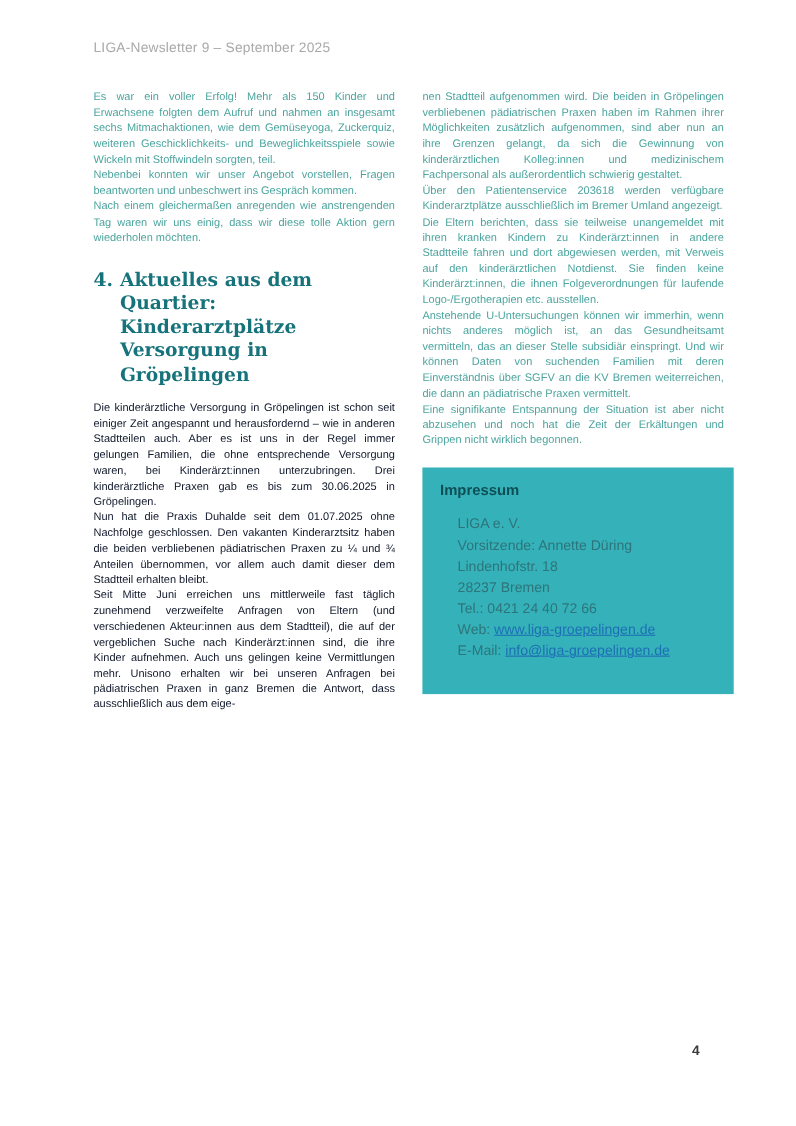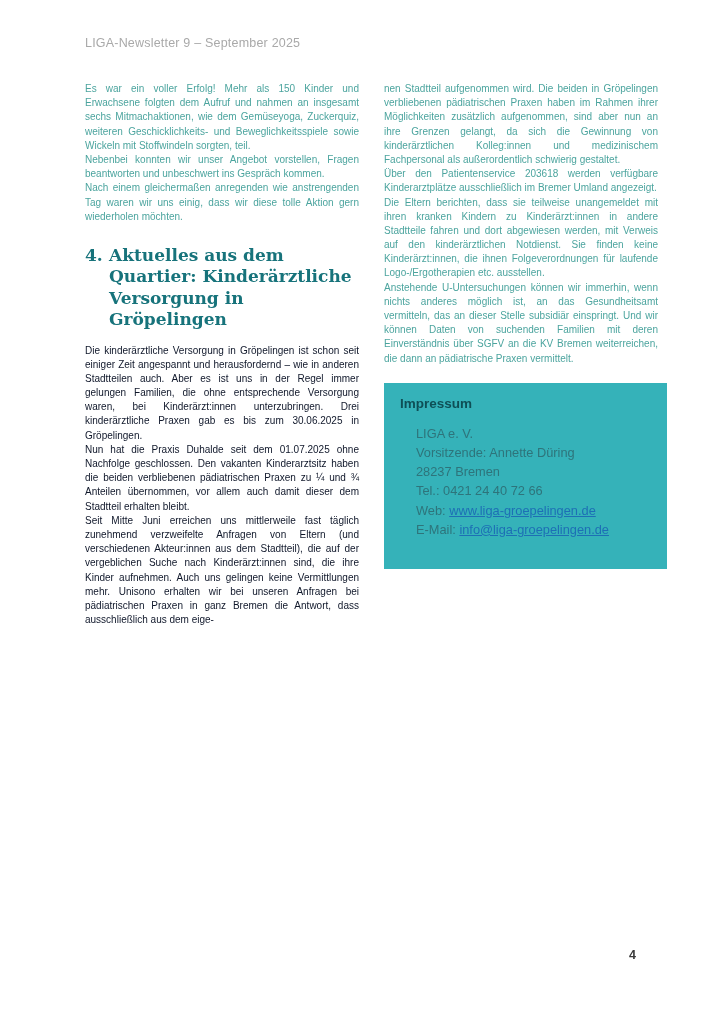--- a/index.html
+++ b/index.html
@@ -98,39 +98,41 @@
 
   <div class="columns">
 
     <div class="col">
       <p class="text-teal">Es war ein voller Erfolg! Mehr als 150 Kinder und Erwachsene folgten dem Aufruf und nahmen an insgesamt sechs Mitmachaktionen, wie dem Gemüseyoga, Zuckerquiz, weiteren Geschicklichkeits- und Beweglichkeitsspiele sowie Wickeln mit Stoffwindeln sorgten, teil.</p>
       <p class="text-teal">Nebenbei konnten wir unser Angebot vorstellen, Fragen beantworten und unbeschwert ins Gespräch kommen.</p>
       <p class="text-teal">Nach einem gleichermaßen anregenden wie anstrengenden Tag waren wir uns einig, dass wir diese tolle Aktion gern wiederholen möchten.</p>
 
       <div class="section-heading">
         <span class="num">4.</span>
-        <span>Aktuelles aus dem Quartier: Kinderärztliche Versorgung in Gröpelingen</span>
+        <span>Aktuelles aus dem Quartier: Kinderarztplätze Versorgung in Gröpelingen</span>
       </div>
 
       <p class="text-gray">Die kinderärztliche Versorgung in Gröpelingen ist schon seit einiger Zeit angespannt und herausfordernd – wie in anderen Stadtteilen auch. Aber es ist uns in der Regel immer gelungen Familien, die ohne entsprechende Versorgung waren, bei Kinderärzt:innen unterzubringen. Drei kinderärztliche Praxen gab es bis zum 30.06.2025 in Gröpelingen.</p>
       <p class="text-gray">Nun hat die Praxis Duhalde seit dem 01.07.2025 ohne Nachfolge geschlossen. Den vakanten Kinderarztsitz haben die beiden verbliebenen pädiatrischen Praxen zu ¼ und ¾ Anteilen übernommen, vor allem auch damit dieser dem Stadtteil erhalten bleibt.</p>
       <p class="text-gray">Seit Mitte Juni erreichen uns mittlerweile fast täglich zunehmend verzweifelte Anfragen von Eltern (und verschiedenen Akteur:innen aus dem Stadtteil), die auf der vergeblichen Suche nach Kinderärzt:innen sind, die ihre Kinder aufnehmen. Auch uns gelingen keine Vermittlungen mehr. Unisono erhalten wir bei unseren Anfragen bei pädiatrischen Praxen in ganz Bremen die Antwort, dass ausschließlich aus dem eige-</p>
     </div>
 
     <div class="col">
       <p class="text-teal">nen Stadtteil aufgenommen wird. Die beiden in Gröpelingen verbliebenen pädiatrischen Praxen haben im Rahmen ihrer Möglichkeiten zusätzlich aufgenommen, sind aber nun an ihre Grenzen gelangt, da sich die Gewinnung von kinderärztlichen Kolleg:innen und medizinischem Fachpersonal als außerordentlich schwierig gestaltet.</p>
       <p class="text-teal">Über den Patientenservice 203618 werden verfügbare Kinderarztplätze ausschließlich im Bremer Umland angezeigt.</p>
       <p class="text-teal">Die Eltern berichten, dass sie teilweise unangemeldet mit ihren kranken Kindern zu Kinderärzt:innen in andere Stadtteile fahren und dort abgewiesen werden, mit Verweis auf den kinderärztlichen Notdienst. Sie finden keine Kinderärzt:innen, die ihnen Folgeverordnungen für laufende Logo-/Ergotherapien etc. ausstellen.</p>
       <p class="text-teal">Anstehende U-Untersuchungen können wir immerhin, wenn nichts anderes möglich ist, an das Gesundheitsamt vermitteln, das an dieser Stelle subsidiär einspringt. Und wir können Daten von suchenden Familien mit deren Einverständnis über SGFV an die KV Bremen weiterreichen, die dann an pädiatrische Praxen vermittelt.</p>
+      <p class="text-teal">Eine signifikante Entspannung der Situation ist aber nicht abzusehen und noch hat die Zeit der Erkältungen und Grippen nicht wirklich begonnen.</p>
 
       <div class="impressum-box">
         <div class="impressum-title">Impressum</div>
         <div class="impressum-lines">
           <div class="line">LIGA e. V.</div>
           <div class="line">Vorsitzende: Annette Düring</div>
+          <div class="line">Lindenhofstr. 18</div>
           <div class="line">28237 Bremen</div>
           <div class="line">Tel.: 0421 24 40 72 66</div>
           <div class="line"><span>Web: </span><a>www.liga-groepelingen.de</a></div>
           <div class="line"><span>E-Mail: </span><a>info@liga-groepelingen.de</a></div>
         </div>
       </div>
     </div>
 
   </div>
 

